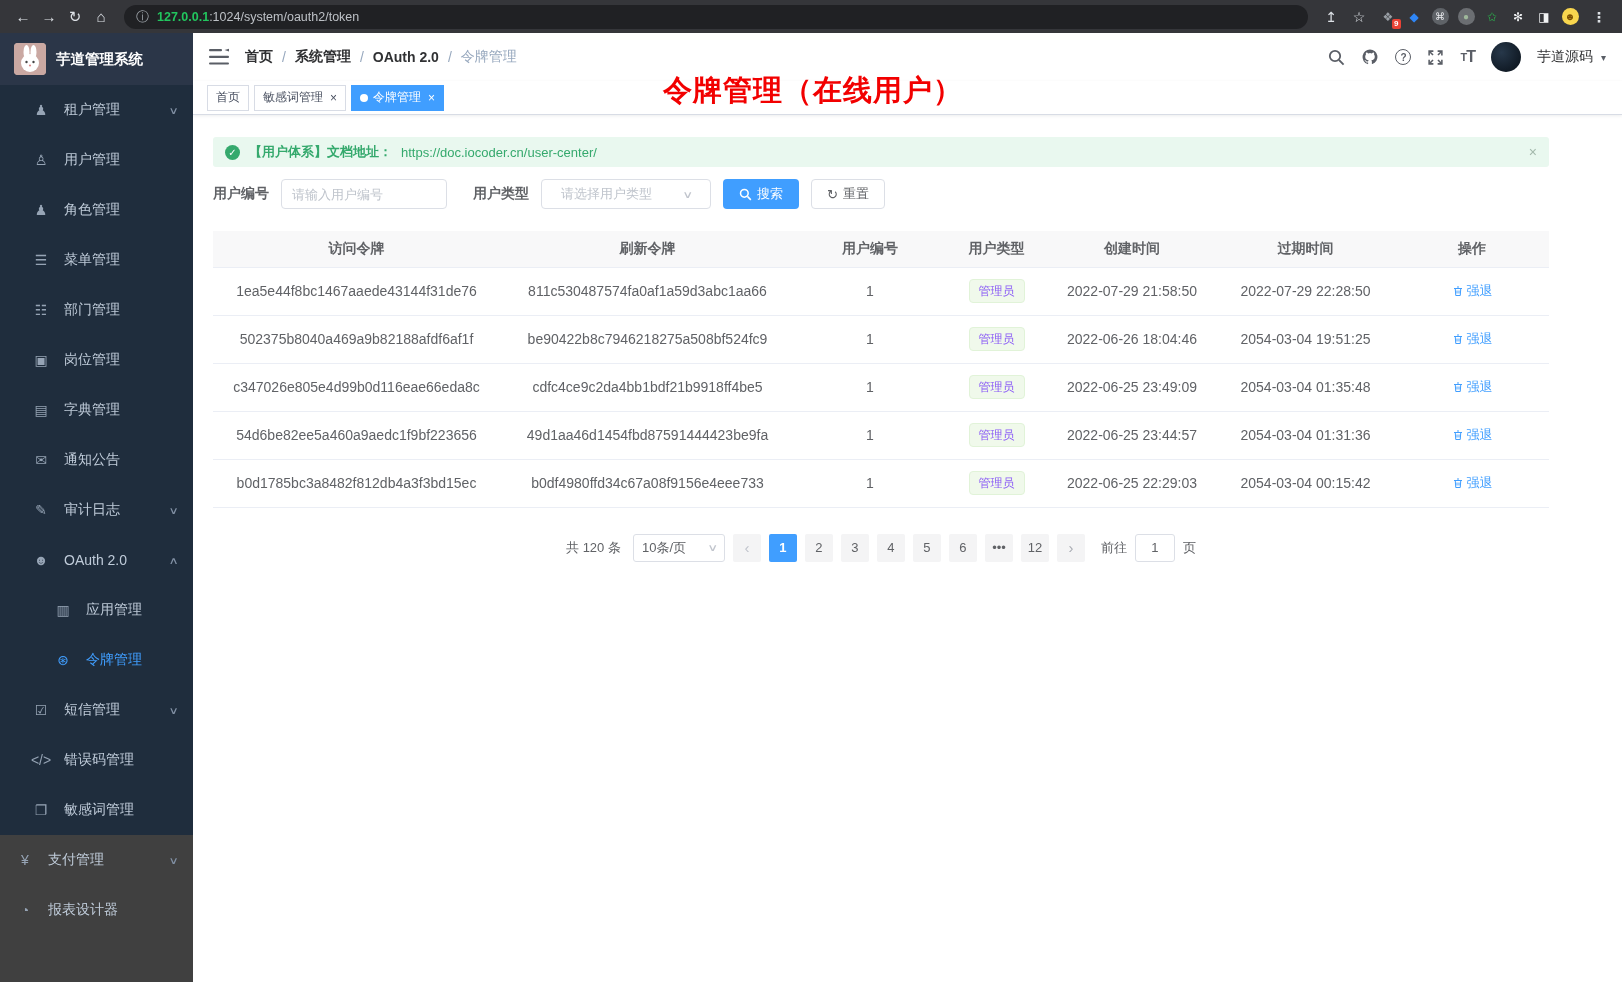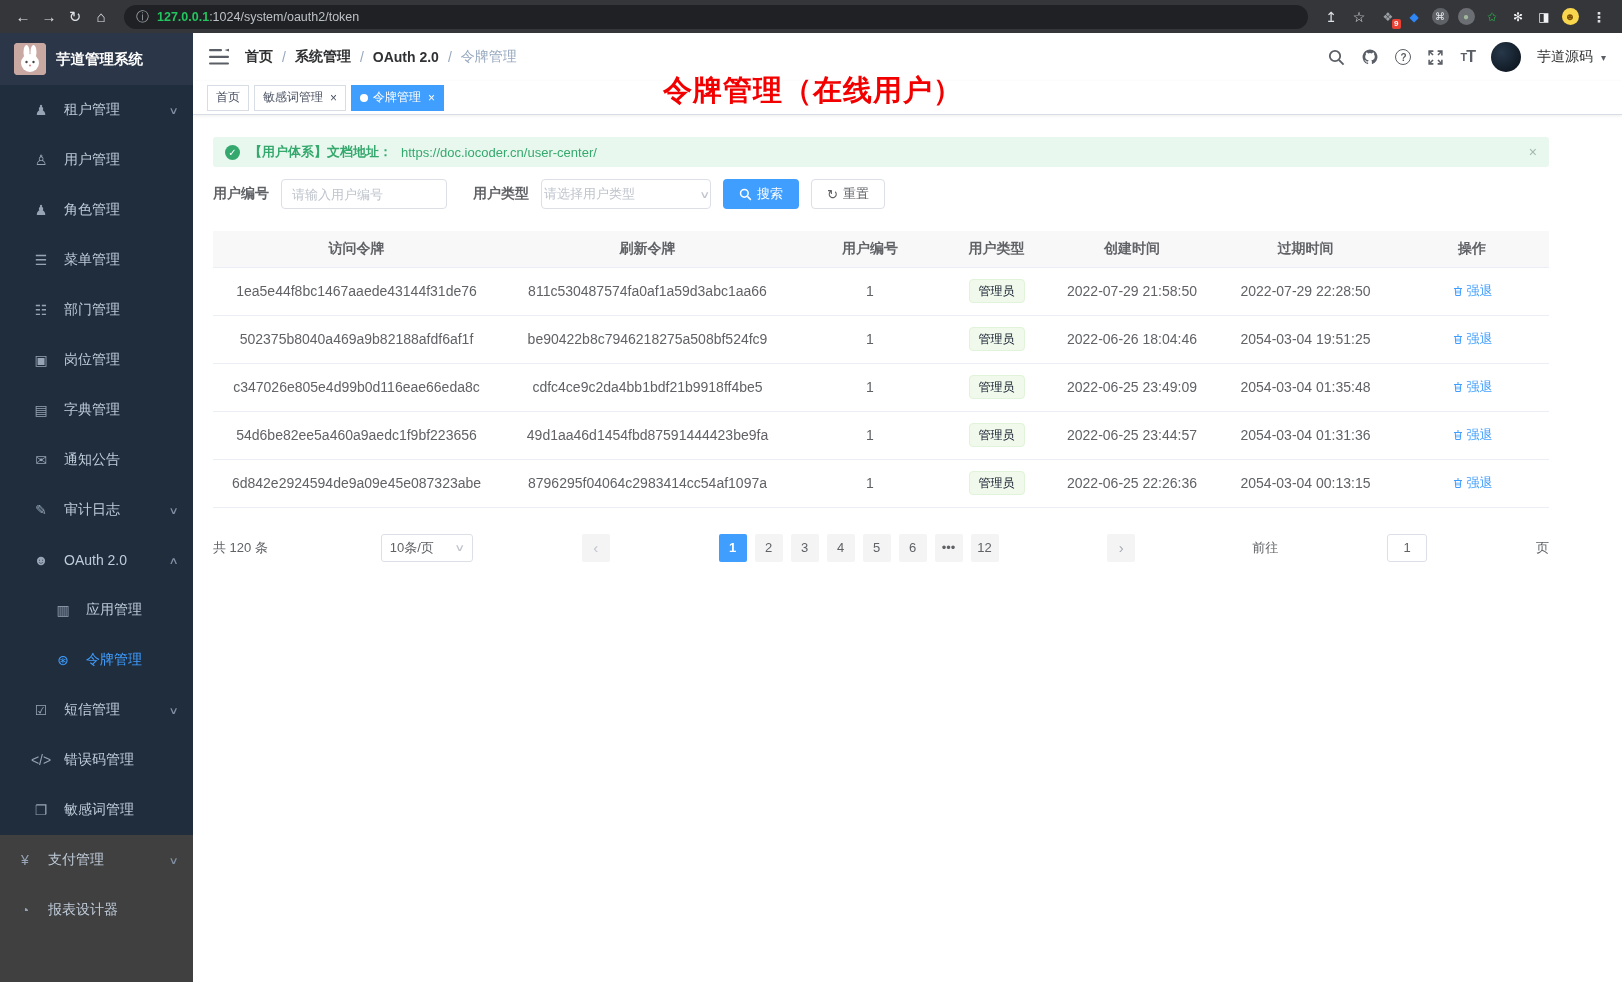--- a/index.html
+++ b/index.html
@@ -81,40 +81,40 @@
   .alert a { color:#35a96d; text-decoration:none; cursor:pointer; }
   .alert .close { margin-left:auto; color:#a3b8ab; font-size:14px; cursor:pointer; }
 
   .filters { margin-top:12px; display:flex; align-items:center; font-size:14px; color:#606266; }
   .flabel { font-weight:700; margin-right:12px; }
   .f-input { width:166px; height:30px; border:1px solid #dcdfe6; border-radius:4px;
     padding:0 10px; font-size:13px; color:#606266; outline:none; margin-right:26px;
     font-family:inherit; }
   .f-input::placeholder { color:#bfc4cc; }
   .f-select { width:170px; height:30px; border:1px solid #dcdfe6; border-radius:4px;
-    padding:0 2px; display:flex; align-items:center; color:#bfc4cc; font-size:13px;
+    padding:0 19px; display:flex; align-items:center; color:#bfc4cc; font-size:13px;
     cursor:pointer; margin-right:12px; }
   .f-select .sel-caret { margin-left:auto; color:#c0c4cc; font-size:10px; transform:scaleX(1.5); }
   .btn { height:30px; border-radius:4px; font-size:13px; display:inline-flex; align-items:center;
     gap:5px; padding:0 15px; cursor:pointer; border:1px solid transparent; font-family:inherit; }
   .btn.primary { background:#409eff; color:#fff; }
   .btn.plain { background:#fff; border-color:#dcdfe6; color:#606266; margin-left:12px; }
 
   table.grid { width:1336px; border-collapse:collapse; margin-top:22px; table-layout:fixed; }
   .grid th { height:36px; background:#f8f8f9; color:#606266; font-size:14px; font-weight:700;
     text-align:center; border-bottom:1px solid #ebeef5; }
   .grid td { height:48px; color:#606266; font-size:14px; text-align:center;
     border-bottom:1px solid #ebeef5; white-space:nowrap; overflow:hidden; }
   .tag-success { display:inline-block; background:#f0f9eb; border:1px solid #e1f3d8;
-    color:#0f172a; font-size:12px; line-height:22px; padding:0 9px; border-radius:4px; }
+    color:#8b5cf6; font-size:12px; line-height:22px; padding:0 9px; border-radius:4px; }
   .link-danger { color:#409eff; font-size:13px; cursor:pointer; display:inline-flex;
     align-items:center; gap:3px; text-decoration:none; }
 
   .pager { width:1336px; margin-top:26px; display:flex; align-items:center;
-    justify-content:space-between; gap:8px; font-size:13px; color:#606266; }
+    justify-content:center; gap:8px; font-size:13px; color:#606266; }
   .psize { width:92px; height:28px; border:1px solid #dcdfe6; border-radius:3px; display:flex;
     align-items:center; padding:0 8px; cursor:pointer; color:#606266; margin-left:4px; }
   .psize .sel-caret { margin-left:auto; color:#c0c4cc; font-size:10px; transform:scaleX(1.5); }
   .pbtn { min-width:28px; height:28px; border:none; border-radius:2px; background:#f4f4f5;
     color:#606266; font-size:13px; cursor:pointer; padding:0 4px; font-family:inherit; }
   .pbtn.arrow { color:#a8abb2; font-size:15px; }
   .pbtn.disabled { color:#c0c4cc; cursor:default; }
   .pbtn.active { background:#409eff; color:#fff; font-weight:700; }
   .jump-input { width:40px; height:28px; border:1px solid #dcdfe6; border-radius:3px;
     text-align:center; font-size:13px; color:#606266; outline:none; font-family:inherit; }
@@ -455,26 +455,26 @@
     <td>
       <a class="link-danger">
         <svg class="ic" width="12" height="12" viewBox="0 0 24 24" fill="none" stroke="currentColor" stroke-width="2">
                       <path d="M4 7h16M10 4h4M6.5 7l1 14h9l1-14M10 11v6M14 11v6"></path>
                     </svg>
         <span class="al">强退</span>
       </a>
     </td>
   </tr>
               <tr>
-    <td class="c-access">6d842e2924594de9a09e45e087323abe</td>
-    <td class="c-refresh">8796295f04064c2983414cc54af1097a</td>
+    <td class="c-access">b0d1785bc3a8482f812db4a3f3bd15ec</td>
+    <td class="c-refresh">b0df4980ffd34c67a08f9156e4eee733</td>
     <td class="c-userid">1</td>
     <td><span class="tag-success">管理员</span></td>
-    <td class="c-created">2022-06-25 22:26:36</td>
-    <td class="c-expires">2054-03-04 00:13:15</td>
+    <td class="c-created">2022-06-25 22:29:03</td>
+    <td class="c-expires">2054-03-04 00:15:42</td>
     <td>
       <a class="link-danger">
         <svg class="ic" width="12" height="12" viewBox="0 0 24 24" fill="none" stroke="currentColor" stroke-width="2">
                       <path d="M4 7h16M10 4h4M6.5 7l1 14h9l1-14M10 11v6M14 11v6"></path>
                     </svg>
         <span class="al">强退</span>
       </a>
     </td>
   </tr>
             </tbody>

